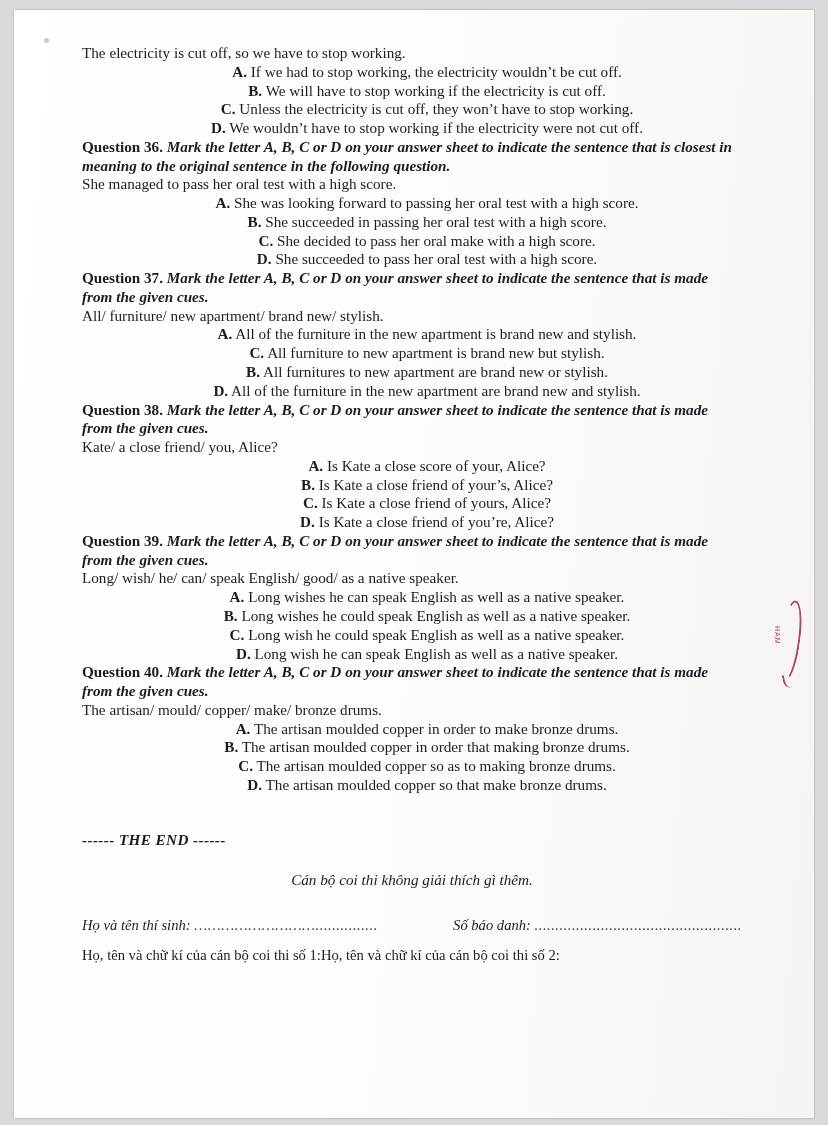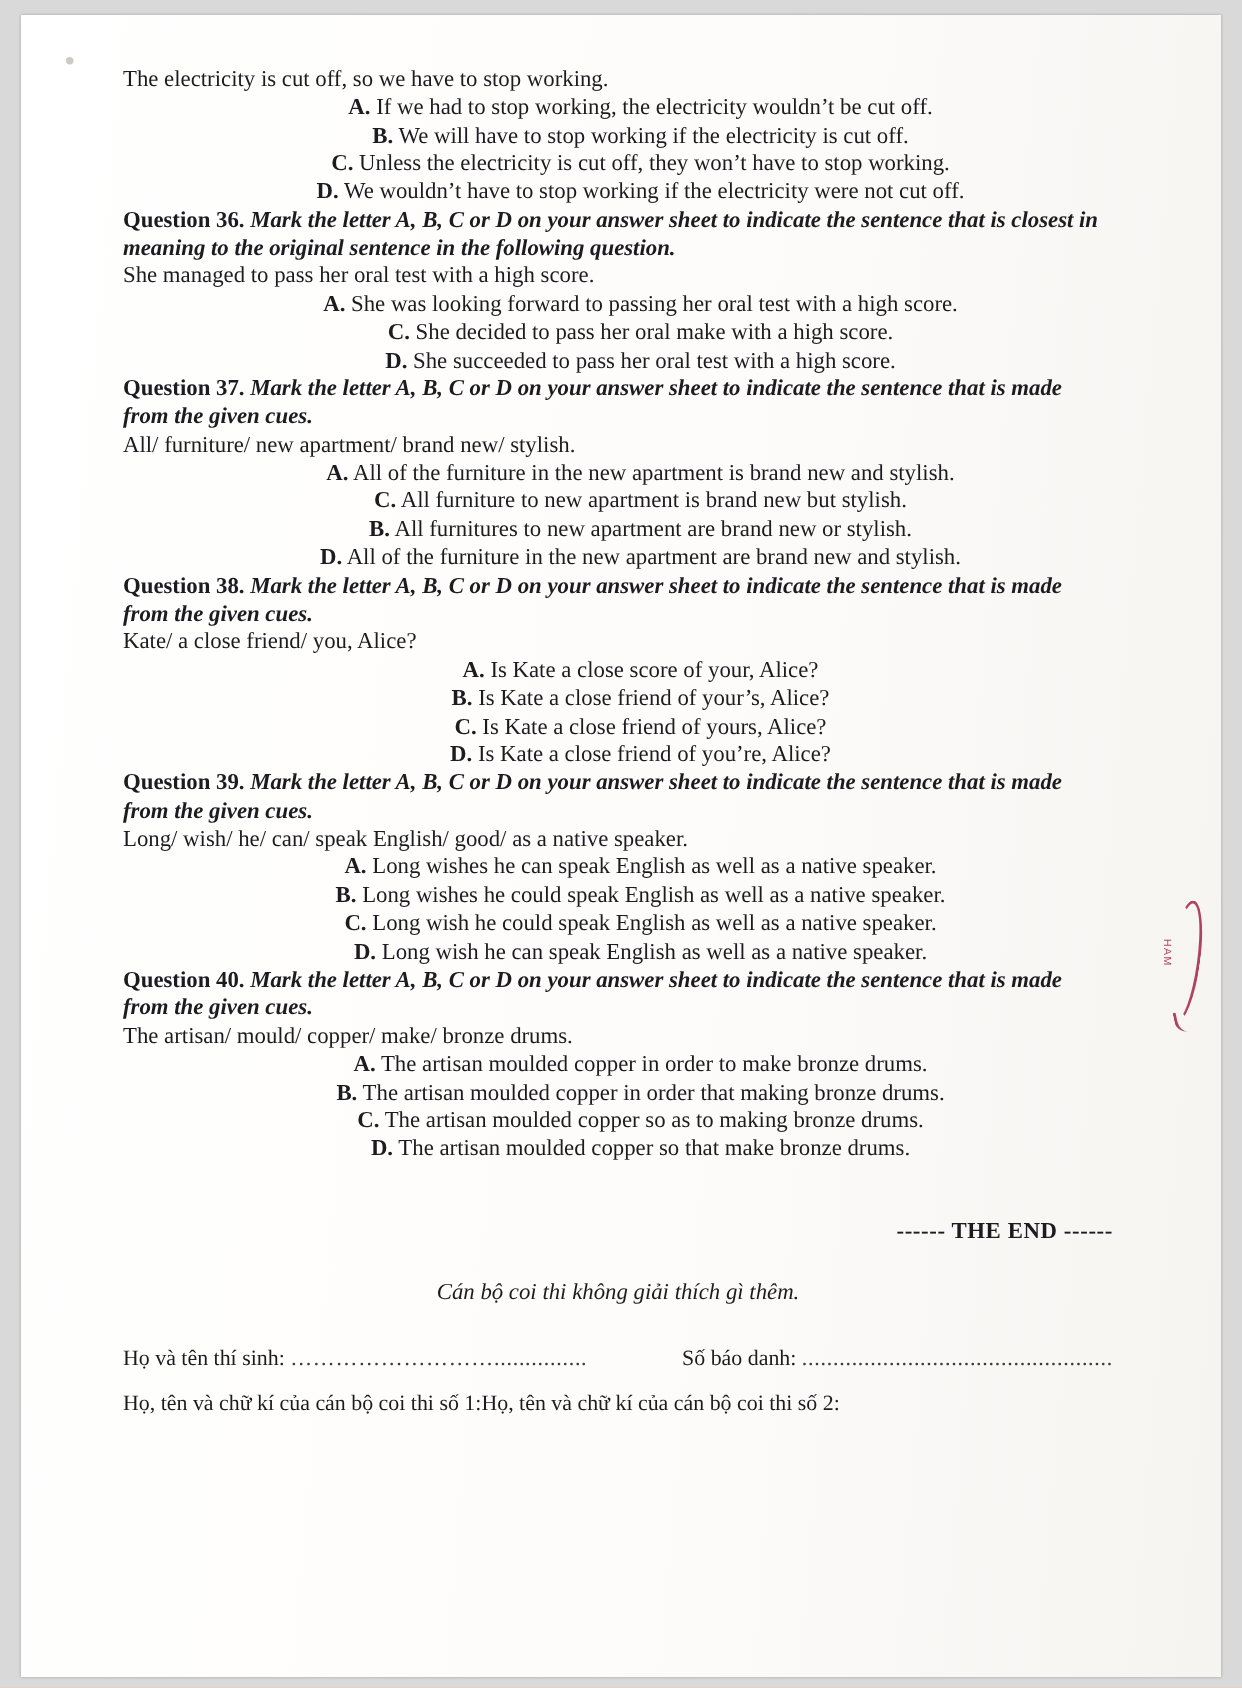--- a/index.html
+++ b/index.html
@@ -55,37 +55,39 @@
   }
   .opt {
     margin: 0 0 0 30px;
     text-align: center;
   }
   .opt .lab {
     font-weight: bold;
   }
   .theend {
     margin: 36px 0 0 0;
-    text-align: right;
+    text-align: left;
     font-weight: bold;
+    font-style: italic;
     letter-spacing: 0.4px;
   }
   .note {
     margin: 22px 0 0 0;
     text-align: center;
     font-style: italic;
   }
   .footer {
     margin-top: 26px;
     font-size: 14.6px;
   }
   .frow {
     display: flex;
     justify-content: space-between;
     align-items: flex-start;
+    font-style: italic;
   }
   .frow .left {
     white-space: nowrap;
   }
   .frow .right {
     white-space: nowrap;
   }
   .dots {
     letter-spacing: 0.5px;
     color: #3a3a3a;
@@ -159,20 +161,21 @@
     <div class="content">
       <div id="blocks">
           <p class="stem">The electricity is cut off, so we have to stop working.</p>
           <p class="opt"><span class="lab">A.</span> <span>If we had to stop working, the electricity wouldn’t be cut off.</span></p>
           <p class="opt"><span class="lab">B.</span> <span>We will have to stop working if the electricity is cut off.</span></p>
           <p class="opt"><span class="lab">C.</span> <span>Unless the electricity is cut off, they won’t have to stop working.</span></p>
           <p class="opt"><span class="lab">D.</span> <span>We wouldn’t have to stop working if the electricity were not cut off.</span></p>
           <p class="qhead"><span class="qnum">Question 36.</span> <span class="ital">Mark the letter A, B, C or D on your answer sheet to indicate the sentence that is closest in meaning to the original sentence in the following question.</span></p>
           <p class="stem">She managed to pass her oral test with a high score.</p>
           <p class="opt"><span class="lab">A.</span> <span>She was looking forward to passing her oral test with a high score.</span></p>
+          <p class="opt"><span class="lab">B.</span> <span>She succeeded in passing her oral test with a high score.</span></p>
           <p class="opt"><span class="lab">C.</span> <span>She decided to pass her oral make with a high score.</span></p>
           <p class="opt"><span class="lab">D.</span> <span>She succeeded to pass her oral test with a high score.</span></p>
           <p class="qhead"><span class="qnum">Question 37.</span> <span class="ital">Mark the letter A, B, C or D on your answer sheet to indicate the sentence that is made from the given cues.</span></p>
           <p class="stem">All/ furniture/ new apartment/ brand new/ stylish.</p>
           <p class="opt"><span class="lab">A.</span> <span>All of the furniture in the new apartment is brand new and stylish.</span></p>
           <p class="opt"><span class="lab">C.</span> <span>All furniture to new apartment is brand new but stylish.</span></p>
           <p class="opt"><span class="lab">B.</span> <span>All furnitures to new apartment are brand new or stylish.</span></p>
           <p class="opt"><span class="lab">D.</span> <span>All of the furniture in the new apartment are brand new and stylish.</span></p>
           <p class="qhead"><span class="qnum">Question 38.</span> <span class="ital">Mark the letter A, B, C or D on your answer sheet to indicate the sentence that is made from the given cues.</span></p>
           <p class="stem">Kate/ a close friend/ you, Alice?</p>

